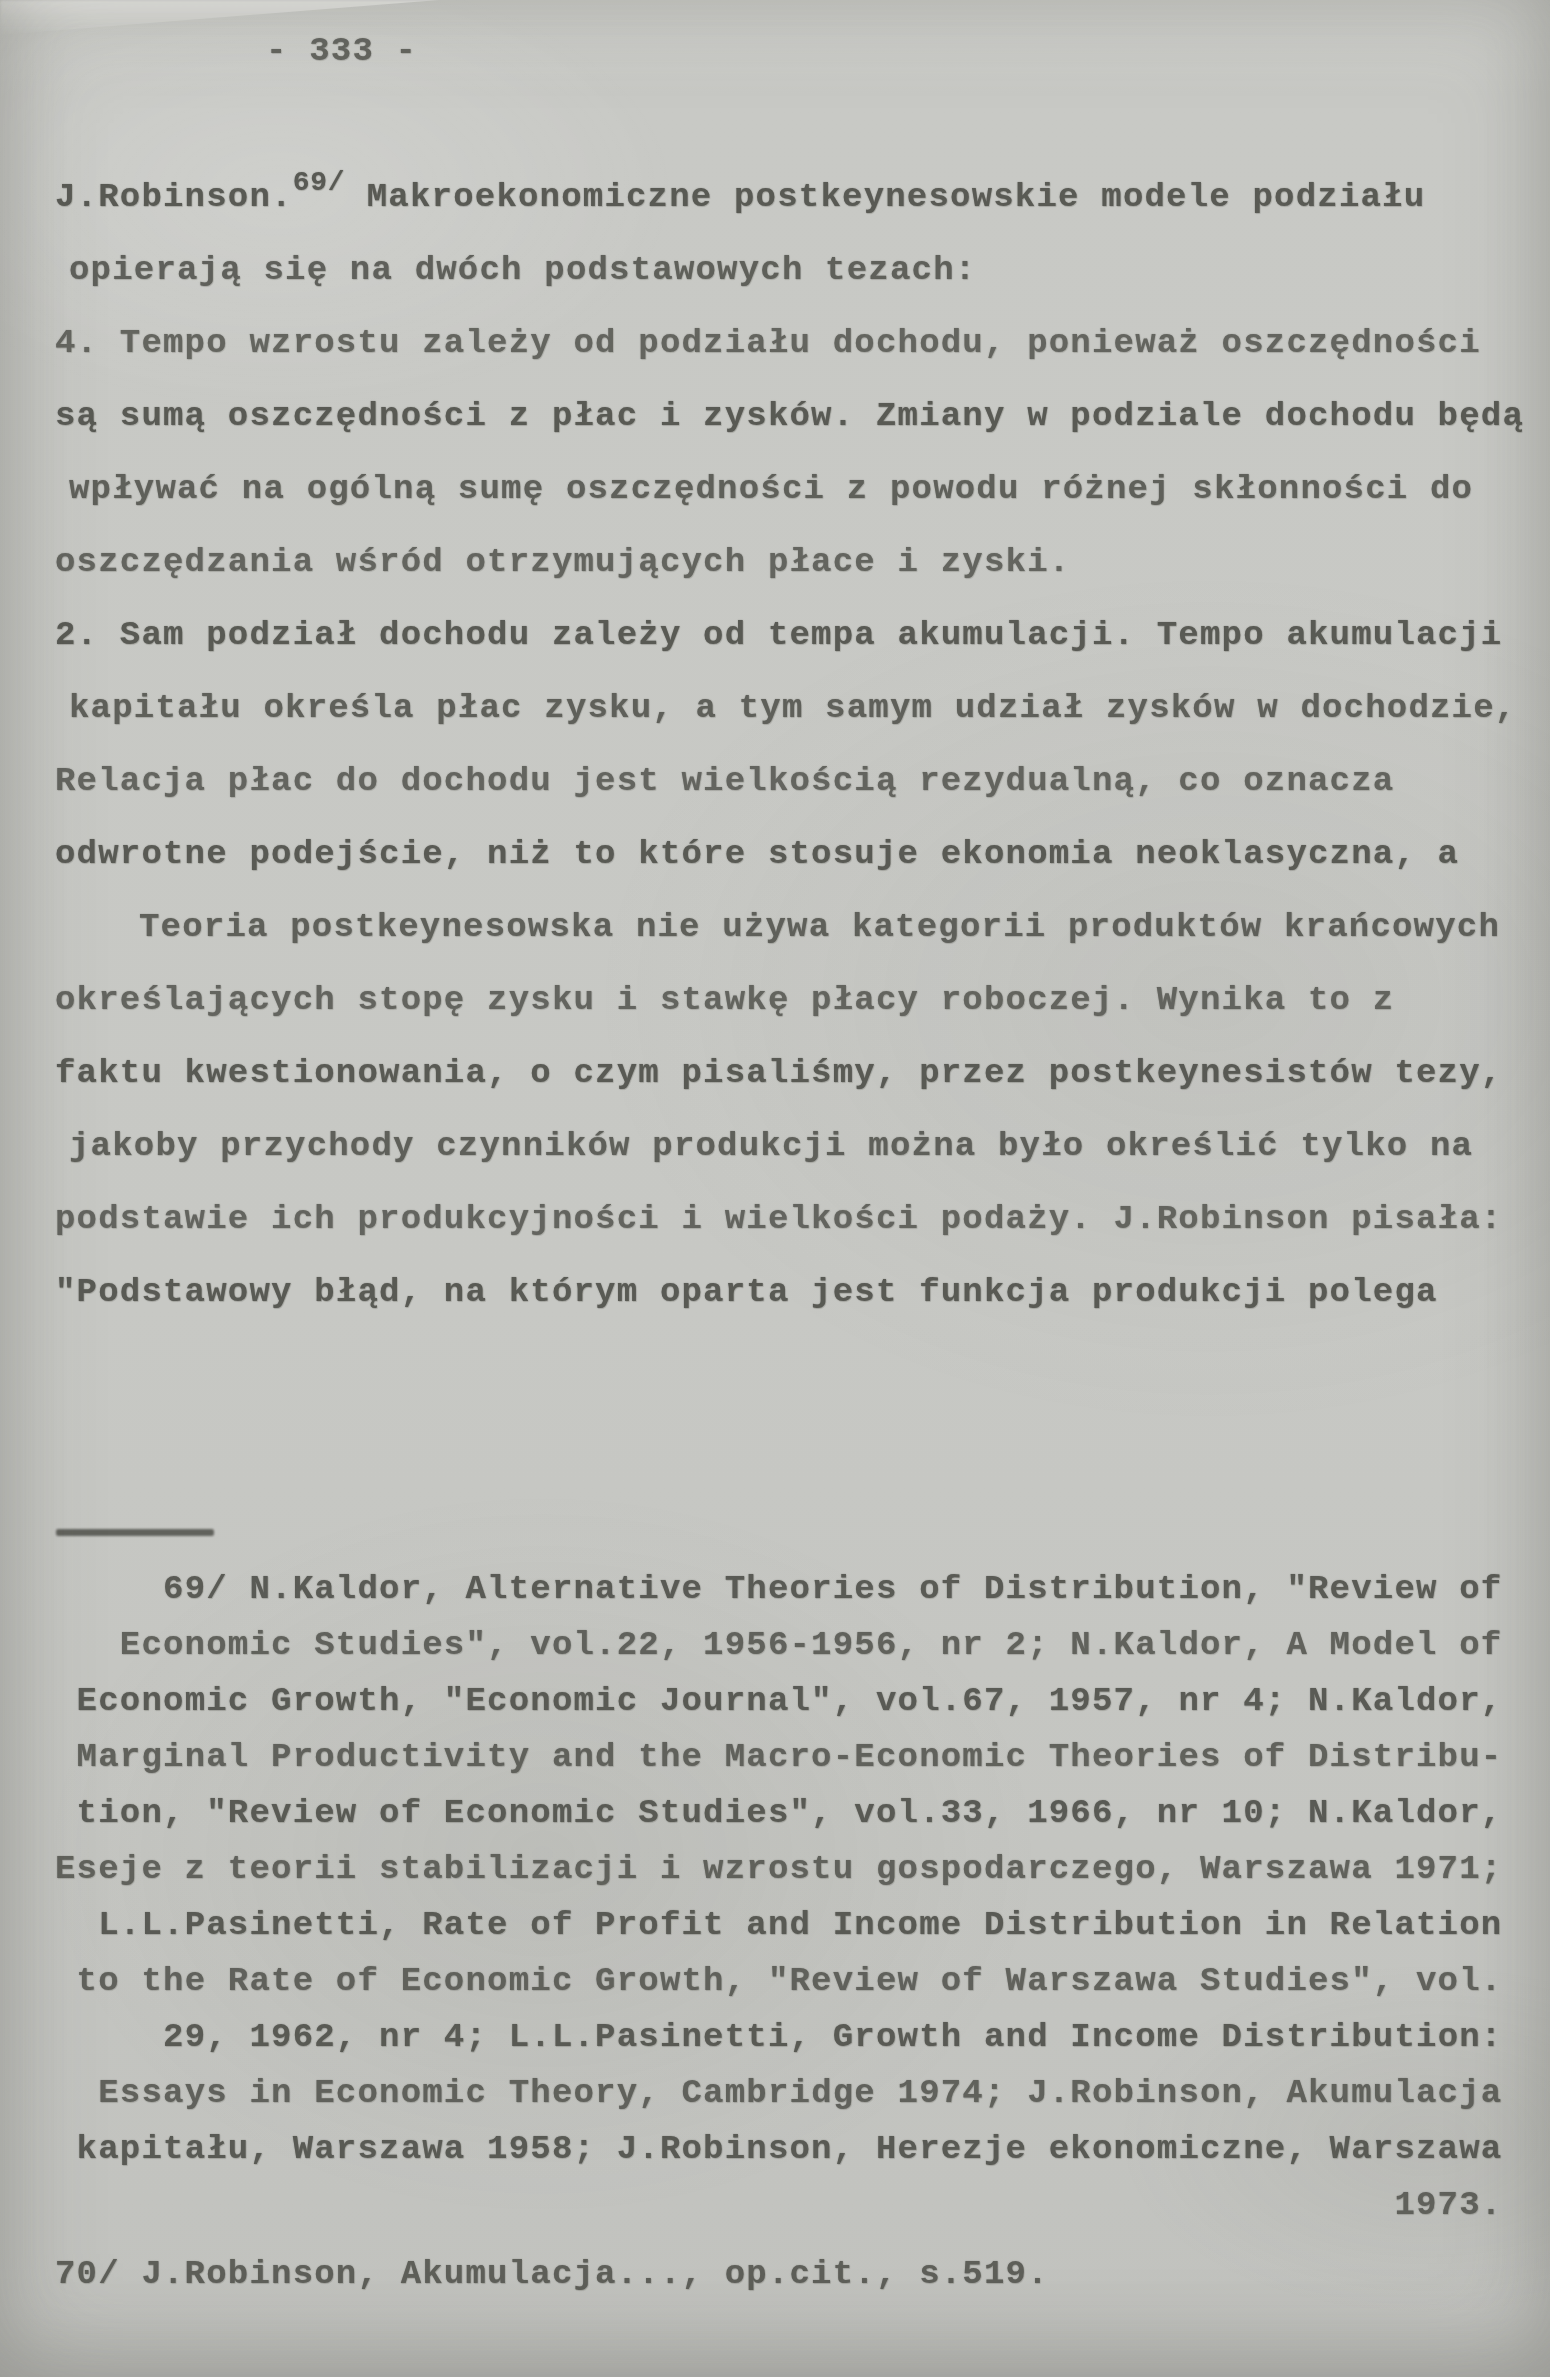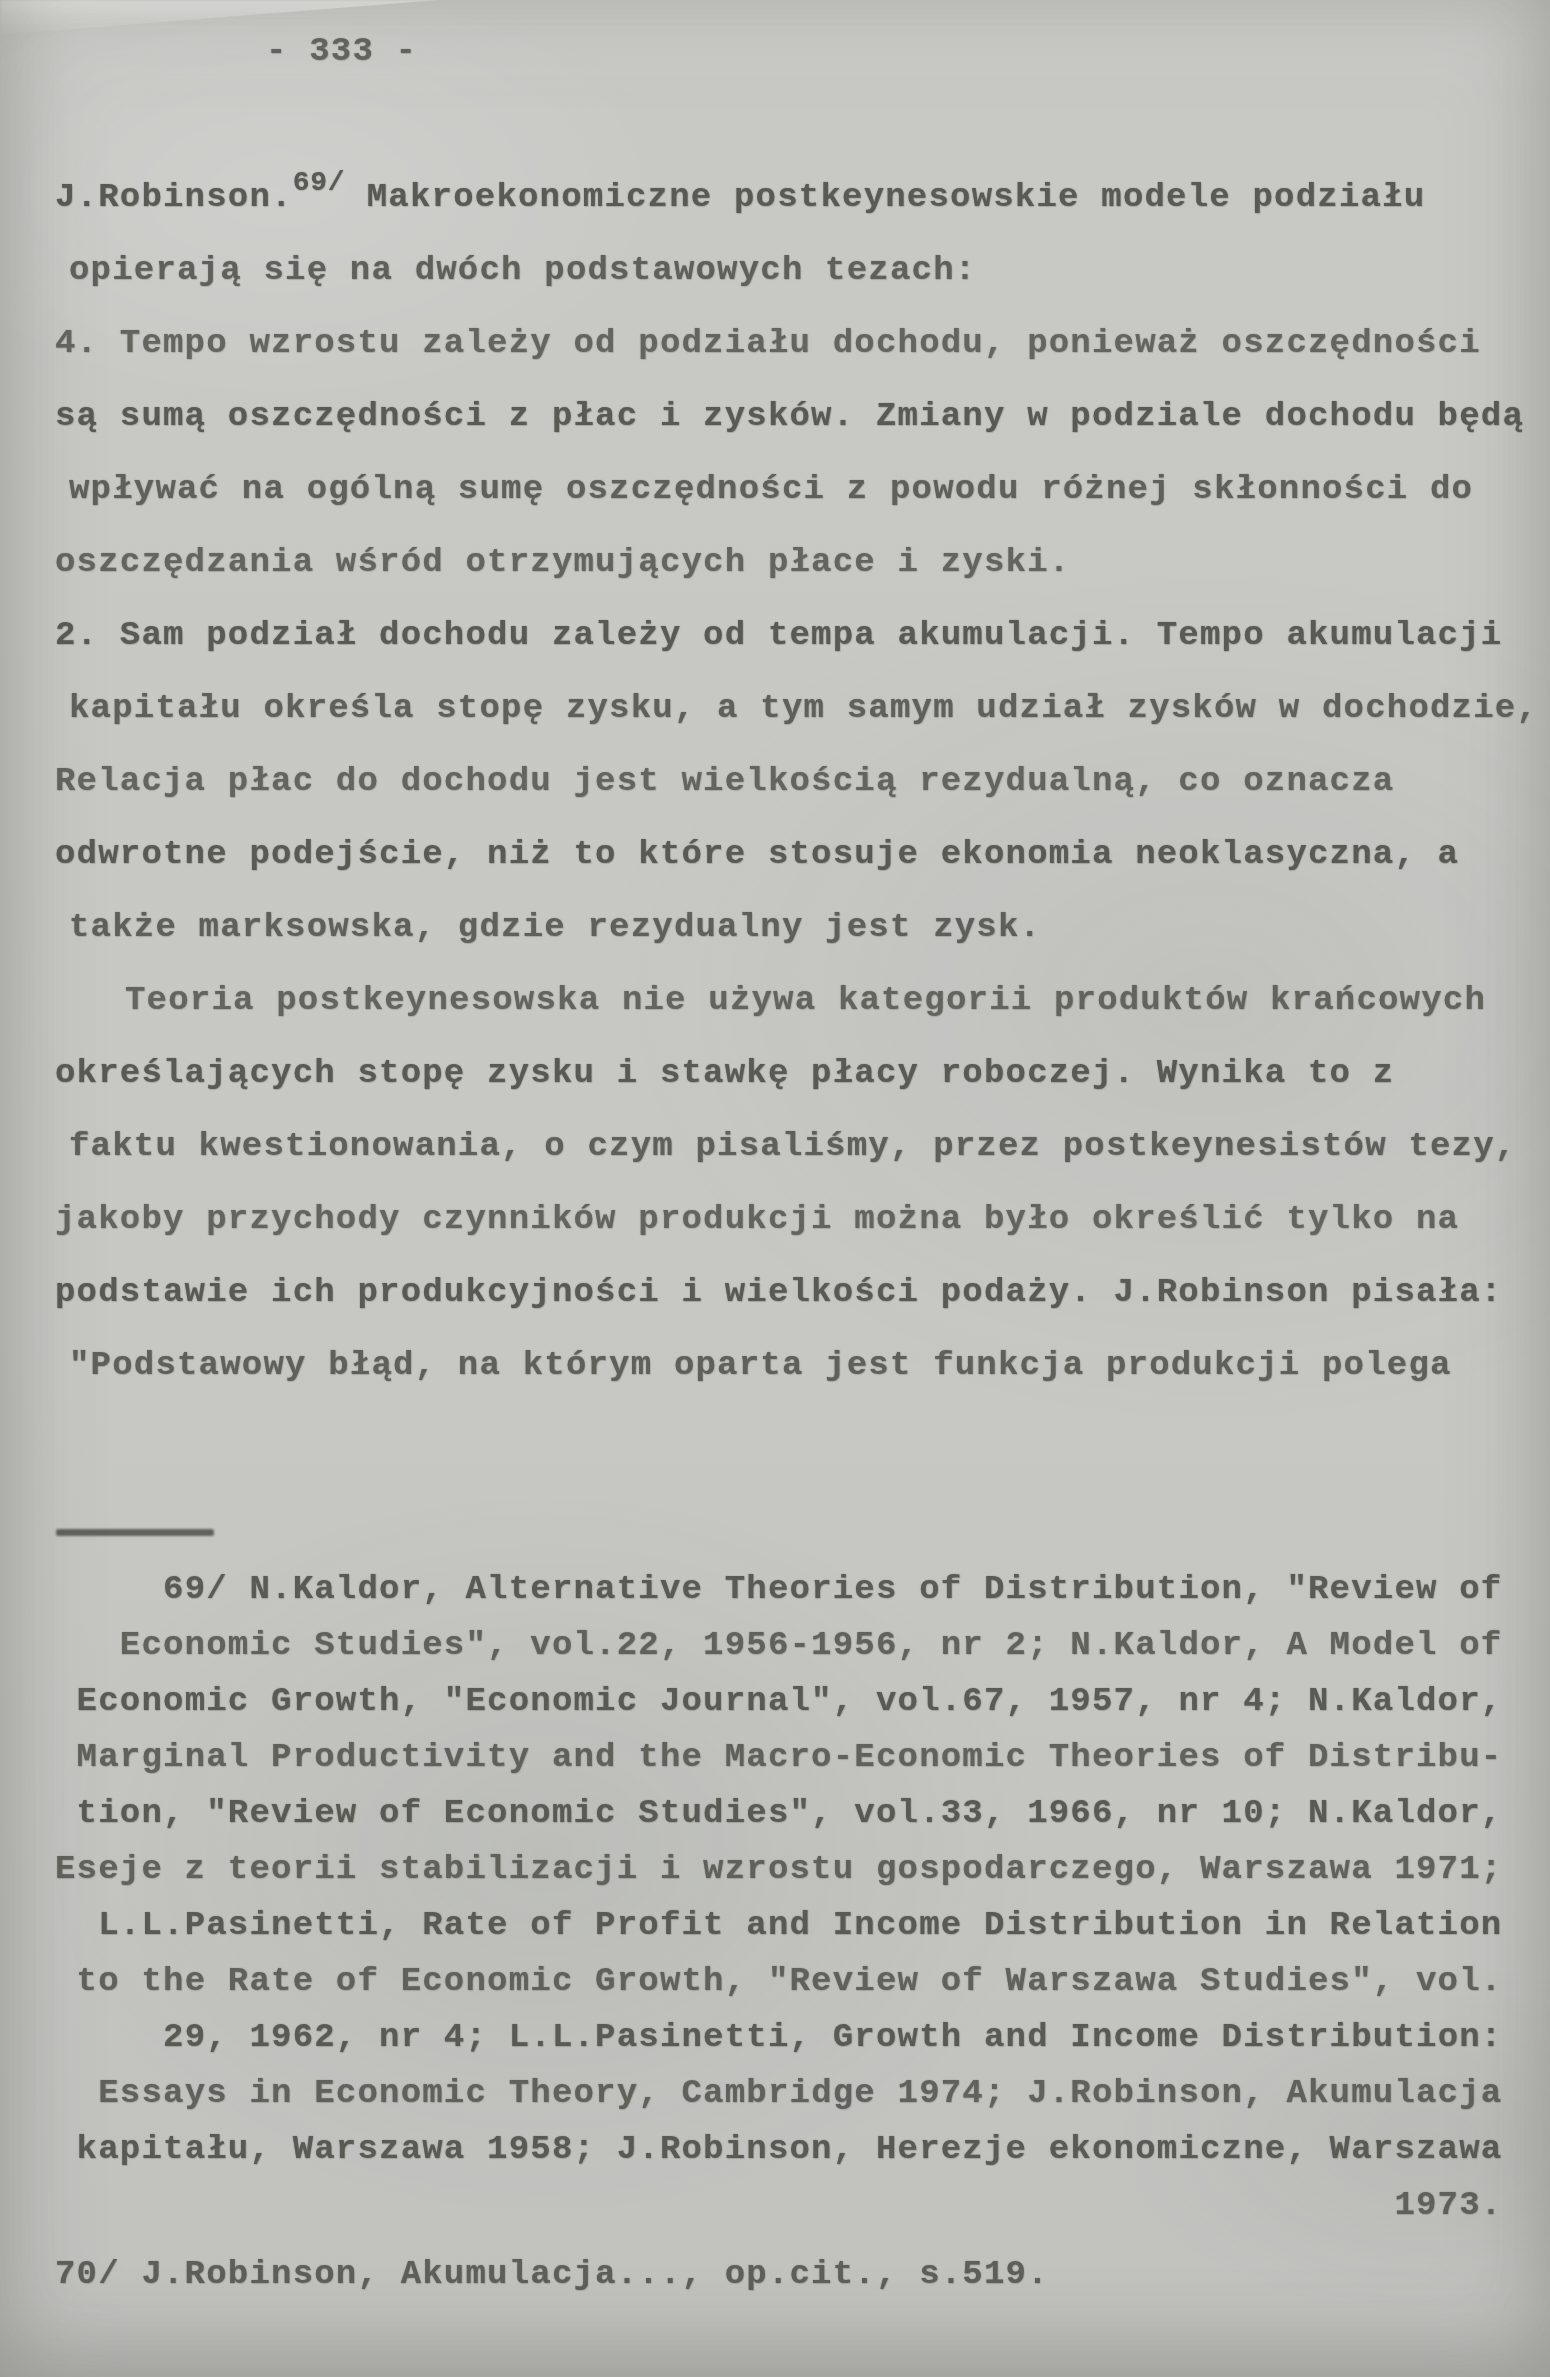--- a/index.html
+++ b/index.html
@@ -66,24 +66,23 @@
 <div class="pagenum line">- 333 -</div>
 
 <div class="bodytext">
   <div class="line"><span>J.Robinson.</span><span class="sup">69/</span><span> Makroekonomiczne postkeynesowskie modele podziału</span></div>
   <div class="line">opierają się na dwóch podstawowych tezach:</div>
   <div class="line">4. Tempo wzrostu zależy od podziału dochodu, ponieważ oszczędności</div>
   <div class="line">są sumą oszczędności z płac i zysków. Zmiany w podziale dochodu będą</div>
   <div class="line">wpływać na ogólną sumę oszczędności z powodu różnej skłonności do</div>
   <div class="line">oszczędzania wśród otrzymujących płace i zyski.</div>
   <div class="line">2. Sam podział dochodu zależy od tempa akumulacji. Tempo akumulacji</div>
-  <div class="line">kapitału określa stopę zysku, a tym samym udział zysków w dochodzie,</div>
+  <div class="line">kapitału określa płac zysku, a tym samym udział zysków w dochodzie,</div>
   <div class="line">Relacja płac do dochodu jest wielkością rezydualną, co oznacza</div>
   <div class="line">odwrotne podejście, niż to które stosuje ekonomia neoklasyczna, a</div>
-  <div class="line">także marksowska, gdzie rezydualny jest zysk.</div>
   <div class="line indent">Teoria postkeynesowska nie używa kategorii produktów krańcowych</div>
   <div class="line">określających stopę zysku i stawkę płacy roboczej. Wynika to z</div>
   <div class="line">faktu kwestionowania, o czym pisaliśmy, przez postkeynesistów tezy,</div>
   <div class="line">jakoby przychody czynników produkcji można było określić tylko na</div>
   <div class="line">podstawie ich produkcyjności i wielkości podaży. J.Robinson pisała:</div>
   <div class="line">"Podstawowy błąd, na którym oparta jest funkcja produkcji polega</div>
 </div>
 
 <div class="fnsep"></div>
 

